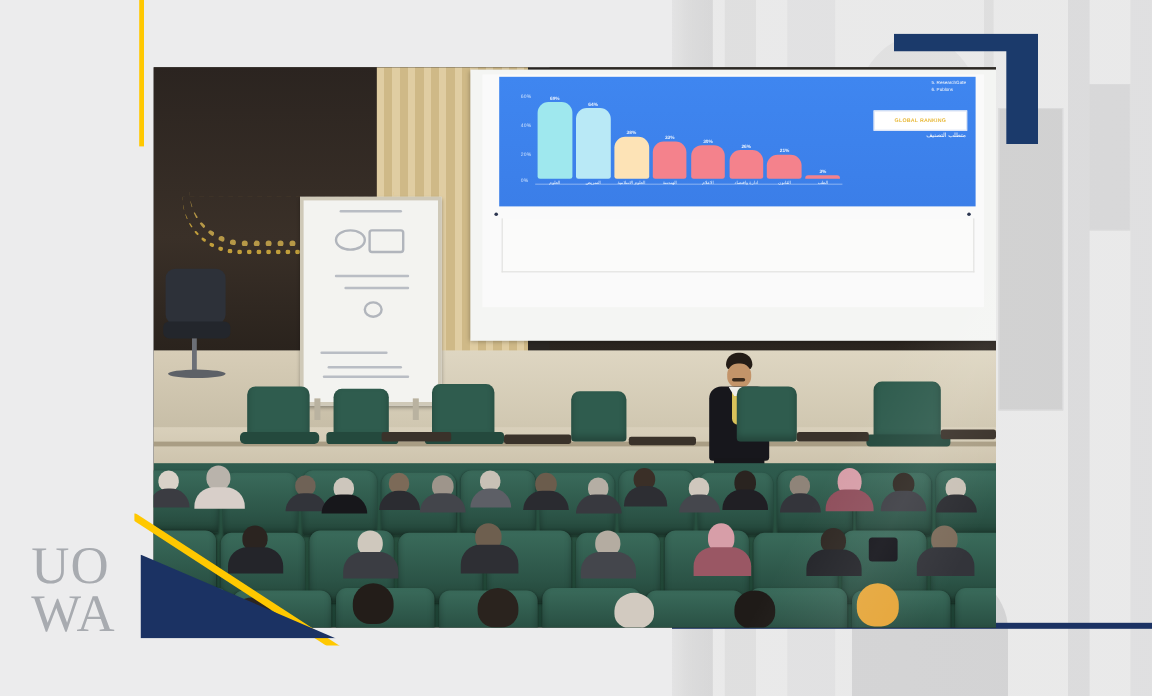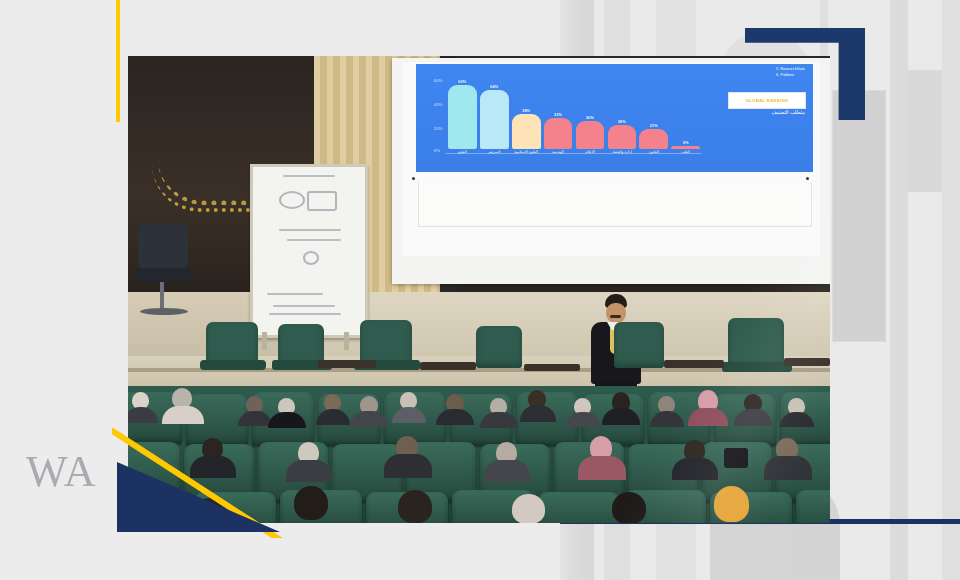--- a/index.html
+++ b/index.html
@@ -466,16 +466,17 @@
   </div>
 
   <div class="sheen"></div>
 
   <div class="bl-gold">
       <i></i>
     </div>
   <div class="bl-navy"></div>
 
   <div class="logo">
+    <div class="l1">UO</div>
     <div class="l2">WA</div>
   </div>
 
 </div>
 
 </body></html>

